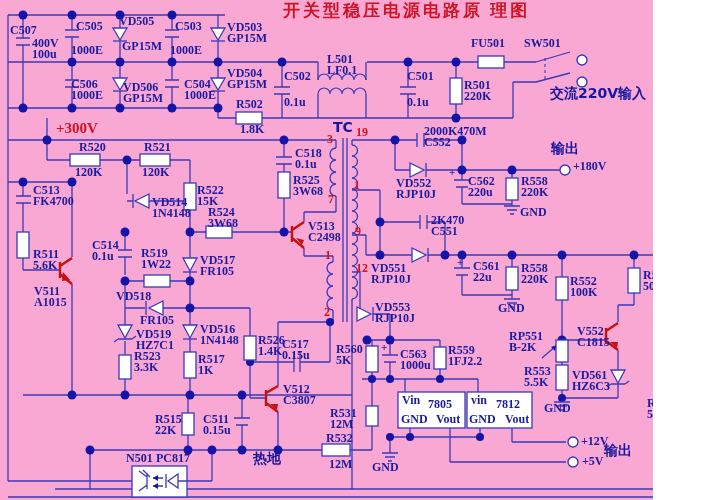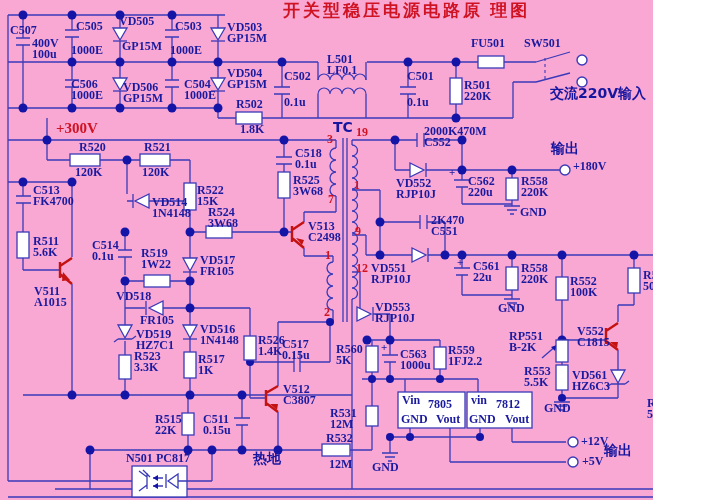--- a/index.html
+++ b/index.html
@@ -311,21 +311,21 @@
 <div class="lbl" style="left:144px;top:142px">R521</div>
 <div class="lbl" style="left:142px;top:167px">120K</div>
 <div class="lbl" style="left:33px;top:185px">C513
 FK4700</div>
 <div class="lbl" style="left:152px;top:197px">VD514
 1N4148</div>
 <div class="lbl" style="left:197px;top:185px">R522
 15K</div>
 <div class="lbl" style="left:208px;top:207px">R524
 3W68</div>
-<div class="lbl" style="left:33px;top:236px">R511
+<div class="lbl" style="left:33px;top:249px">R511
 5.6K</div>
 <div class="lbl" style="left:92px;top:240px">C514
 0.1u</div>
 <div class="lbl" style="left:34px;top:286px">V511
 A1015</div>
 <div class="lbl" style="left:141px;top:248px">R519
 1W22</div>
 <div class="lbl" style="left:200px;top:255px">VD517
 FR105</div>
 <div class="lbl" style="left:116px;top:291px">VD518</div>

